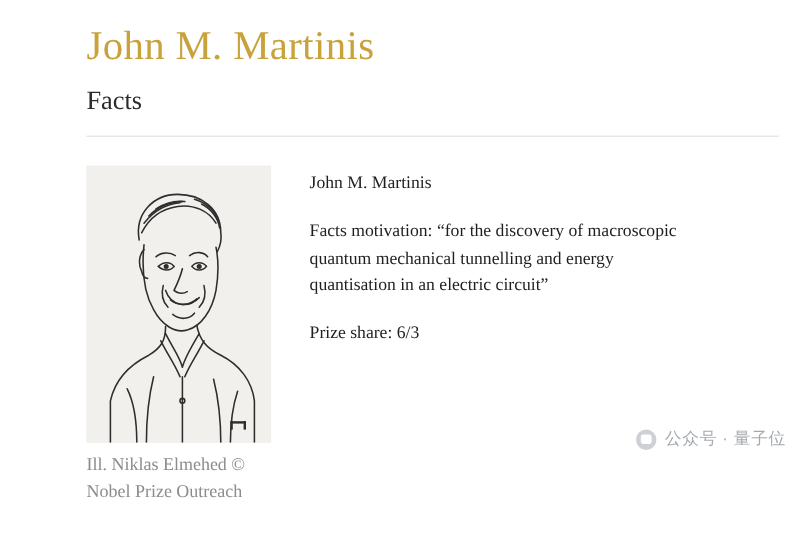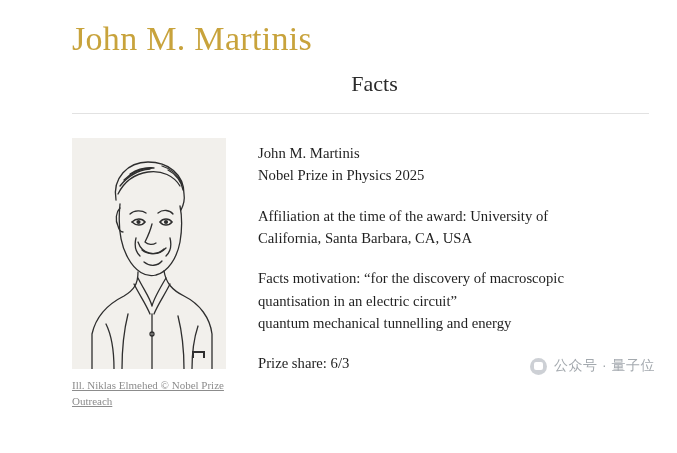--- a/index.html
+++ b/index.html
@@ -32,21 +32,20 @@
     margin: 0;
     line-height: 1.25;
   }
   .section-title {
     font-family: "Liberation Serif", serif;
     font-size: 22px;
     color: #2b2b2b;
     font-weight: normal;
     margin: 10px 0 0 0;
     line-height: 1.2;
-    text-align: center;
   }
   .divider {
     position: absolute;
     left: 72px;
     right: 28px;
     top: 113px;
     height: 1px;
     background: #e2e2e2;
   }
   .content {
@@ -68,26 +67,25 @@
     background: #f2f0ec;
     display: block;
     position: relative;
     overflow: hidden;
   }
   .portrait svg {
     display: block;
   }
   .credit {
     font-family: "Liberation Serif", serif;
-    font-size: 11px;
+    font-size: 15px;
     color: #8c8c8c;
     line-height: 1.45;
     margin-top: 9px;
     width: 152px;
-    text-decoration: underline;
   }
   .facts {
     flex: 1 1 auto;
     font-family: "Liberation Serif", serif;
     font-size: 14.7px;
     color: #1f1f1f;
     line-height: 1.52;
     padding-top: 4px;
   }
   .facts p {
@@ -205,30 +203,25 @@
             <rect x="131" y="213" width="2" height="7"></rect>
           </g>
         </svg>
       </div>
       <div class="credit">Ill. Niklas Elmehed © Nobel Prize Outreach</div>
     </div>
 
     <div class="facts">
       <p class="tight">
         <span class="line">John M. Martinis</span>
-        <span class="line">Nobel Prize in Physics 2025</span>
-      </p>
-      <p>
-        <span class="line">Affiliation at the time of the award: University of</span>
-        <span class="line">California, Santa Barbara, CA, USA</span>
       </p>
       <p>
         <span class="line">Facts motivation: “for the discovery of macroscopic</span>
+        <span class="line">quantum mechanical tunnelling and energy</span>
         <span class="line">quantisation in an electric circuit”</span>
-        <span class="line">quantum mechanical tunnelling and energy</span>
       </p>
       <p>Prize share: 6/3</p>
     </div>
 
   </div>
 
   <div class="watermark">
     <span class="wm-icon"></span>
     <span class="wm-text">公众号 · 量子位</span>
   </div>

